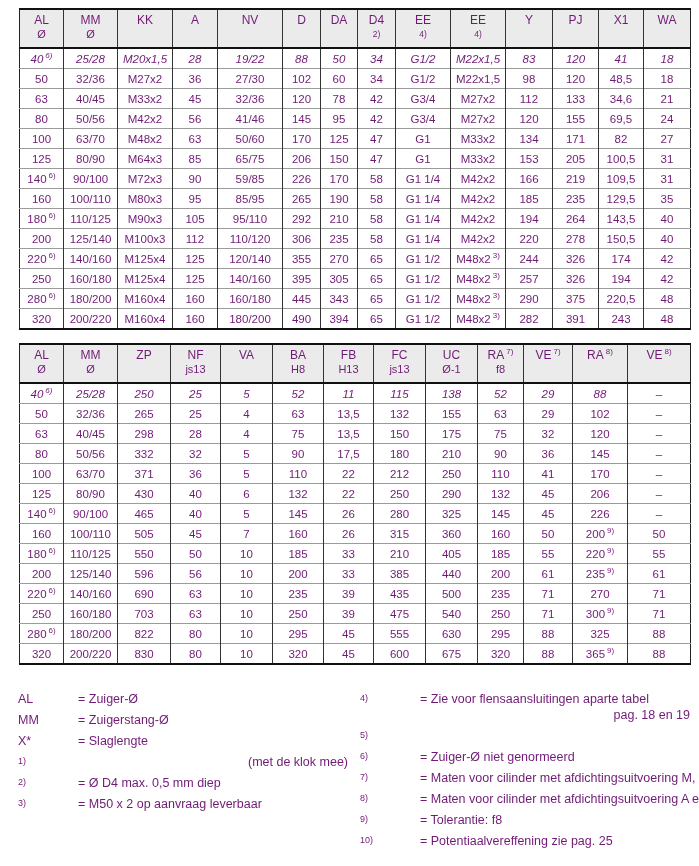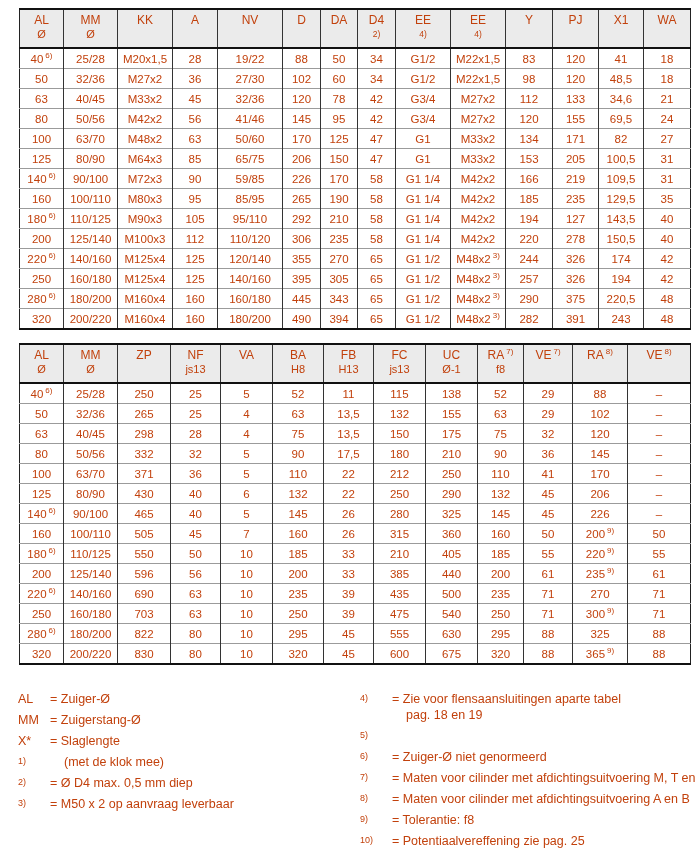--- a/index.html
+++ b/index.html
@@ -1,20 +1,20 @@
 <!DOCTYPE html>
 <html><head>
 <meta charset="utf-8">
 <style>
   html,body{margin:0;padding:0;background:#ffffff;}
   .page{
     position:relative;
     width:699px;height:866px;
     background:#ffffff;
-    color:#c2410c;
+    color:#701a75;
     font-family:"Liberation Sans","DejaVu Sans",sans-serif;
     overflow:hidden;
   }
   table.dim{
     border-collapse:collapse;
     table-layout:fixed;
     width:671px;
     margin-left:19px;
     border-top:2.5px solid #111;
     border-bottom:2.5px solid #111;
@@ -36,21 +36,21 @@
   table.dim td{
     font-size:11.5px;
     text-align:center;
     vertical-align:middle;
     height:19px;
     padding:0 1px;
     border-left:1.5px solid #333;
     border-top:1px solid #9b9b9b;
     white-space:nowrap;
   }
-  table.dim tbody tr:first-child td{border-top:none;}
+  table.dim tbody tr:first-child td{border-top:none;font-style:italic;}
   table.dim th:first-child, table.dim td:first-child{border-left:none;}
   table.dim sup{font-size:8px;margin-left:2px;line-height:0;}
   .h2{font-size:11px;margin-top:1px;}
   .hfn{font-size:8.5px;margin-top:1px;}
   #table1{margin-top:8px;}
   #table2{margin-top:13px;}
 
   .legend{
     display:flex;
     margin:26px 0 0 18px;
@@ -59,23 +59,23 @@
   }
   .legend-col{display:flex;flex-direction:column;}
   .legend-col.left{width:330px;}
   .legend-col.right{width:330px;margin-left:12px;}
   .lg-item{display:flex;margin-bottom:5px;}
   .lg-term{
     flex:0 0 32px;
     white-space:nowrap;
   }
   .lg-term.lg-sup{font-size:9px;vertical-align:top;position:relative;top:-1px;}
-  .lg-def{flex:1;}
+  .lg-def{flex:1;margin-left:28px;}
   .lg-first{white-space:nowrap;}
-  .lg-cont{padding-left:14px;white-space:nowrap;}
+  .lg-cont{padding-left:14px;white-space:nowrap;text-align:right;}
 </style>
 </head>
 <body>
 
 <div class="page">
 
   <table class="dim" id="table1">
     <colgroup>
       <col style="width:44px">
         <col style="width:54px">
@@ -277,21 +277,21 @@
           <td>110/125</td>
           <td>M90x3</td>
           <td>105</td>
           <td>95/110</td>
           <td>292</td>
           <td>210</td>
           <td>58</td>
           <td>G1 1/4</td>
           <td>M42x2</td>
           <td>194</td>
-          <td>127</td>
+          <td>264</td>
           <td>143,5</td>
           <td>40</td>
         </tr>
         <tr>
           <td>200</td>
           <td>125/140</td>
           <td>M100x3</td>
           <td>112</td>
           <td>110/120</td>
           <td>306</td>

